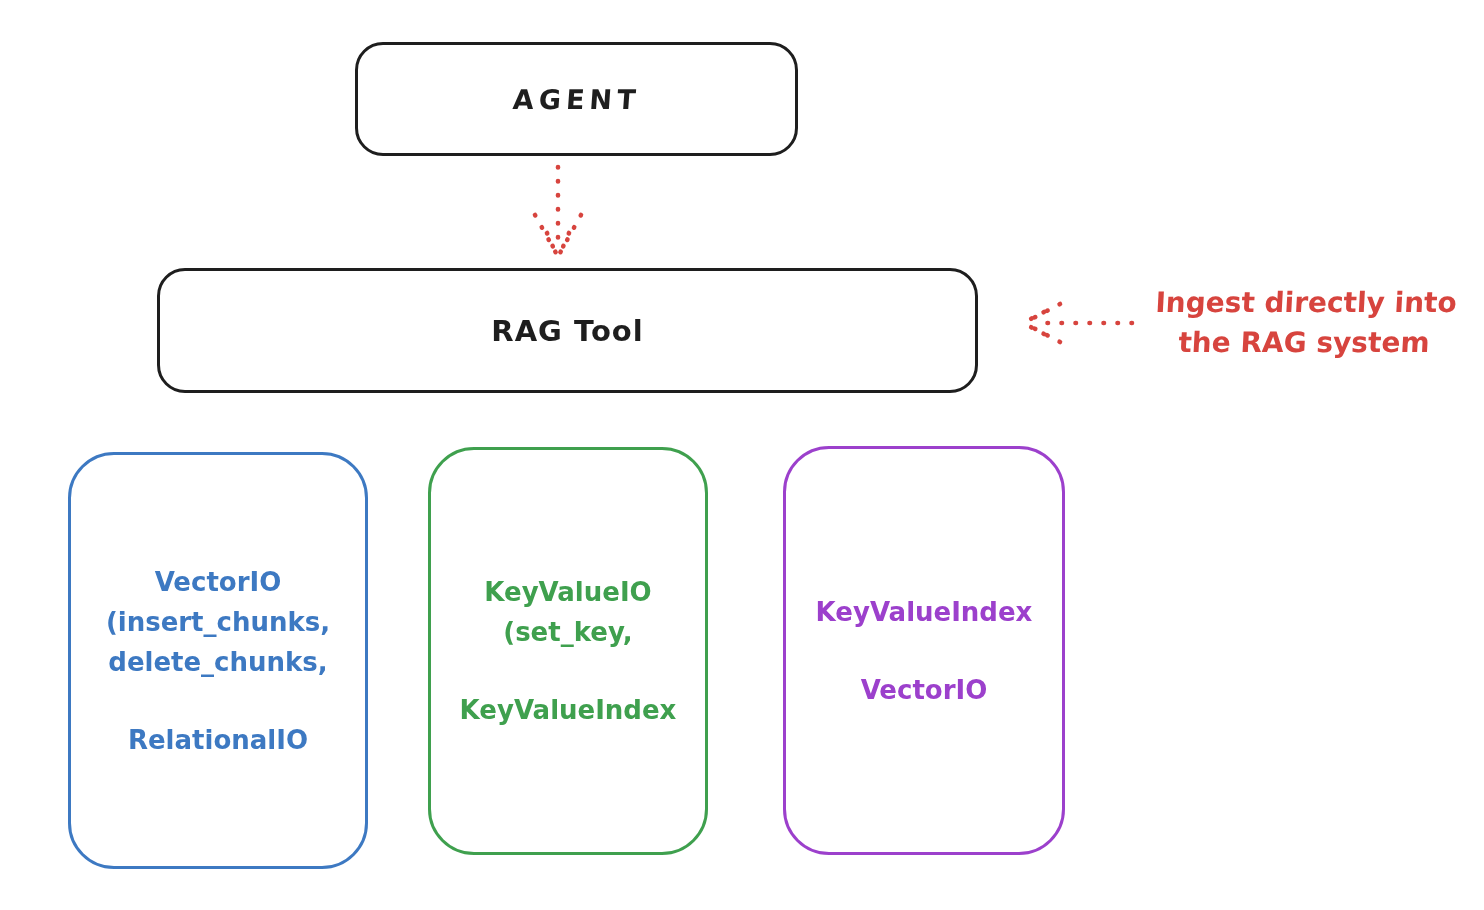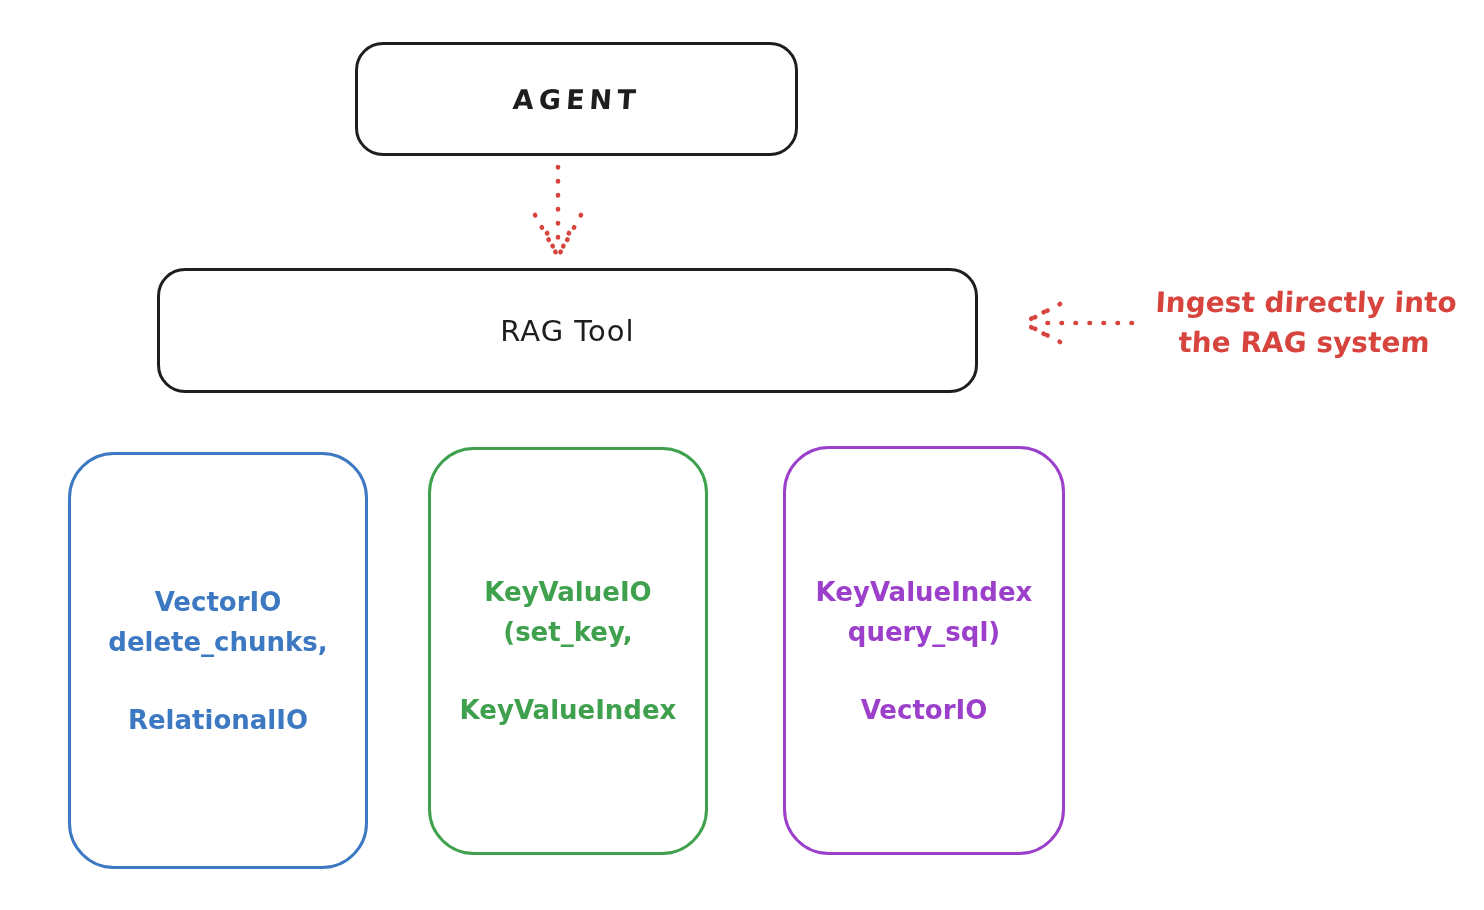--- a/index.html
+++ b/index.html
@@ -42,21 +42,21 @@
     letter-spacing: 5px;
     transform: skewX(-4deg);
   }
   .rag-box {
     left: 157px; top: 268px; width: 821px; height: 125px;
     border: 3.5px solid var(--ink);
     border-radius: 28px;
   }
   .rag-box .label {
     color: var(--ink);
-    font-size: 29px; font-weight: normal;
+    font-size: 29px; font-weight: bold;
     letter-spacing: 1px;
   }
   .store-box {
     border-radius: 46px;
     flex-direction: column;
     font-weight: bold;
     font-size: 26px;
     line-height: 40px;
   }
   .store-box .method-group div { white-space: nowrap; }
@@ -133,34 +133,34 @@
   </svg>
 
   <div class="annotation">
     <div>Ingest directly into</div>
     <div>the RAG system</div>
   </div>
 
   <div class="node store-box vector-box">
     <div class="method-group">
       <div>VectorIO</div>
+      <div>(insert_chunks,</div>
       <div>delete_chunks,</div>
     </div>
     <div class="index-label">RelationalIO</div>
   </div>
 
   <div class="node store-box keyvalue-box">
     <div class="method-group">
       <div>KeyValueIO</div>
       <div>(set_key,</div>
     </div>
     <div class="index-label">KeyValueIndex</div>
   </div>
 
   <div class="node store-box relational-box">
     <div class="method-group">
       <div>KeyValueIndex</div>
-      <div>query_sql)</div>
     </div>
     <div class="index-label">VectorIO</div>
   </div>
 
 </div>
 
 </body></html>

